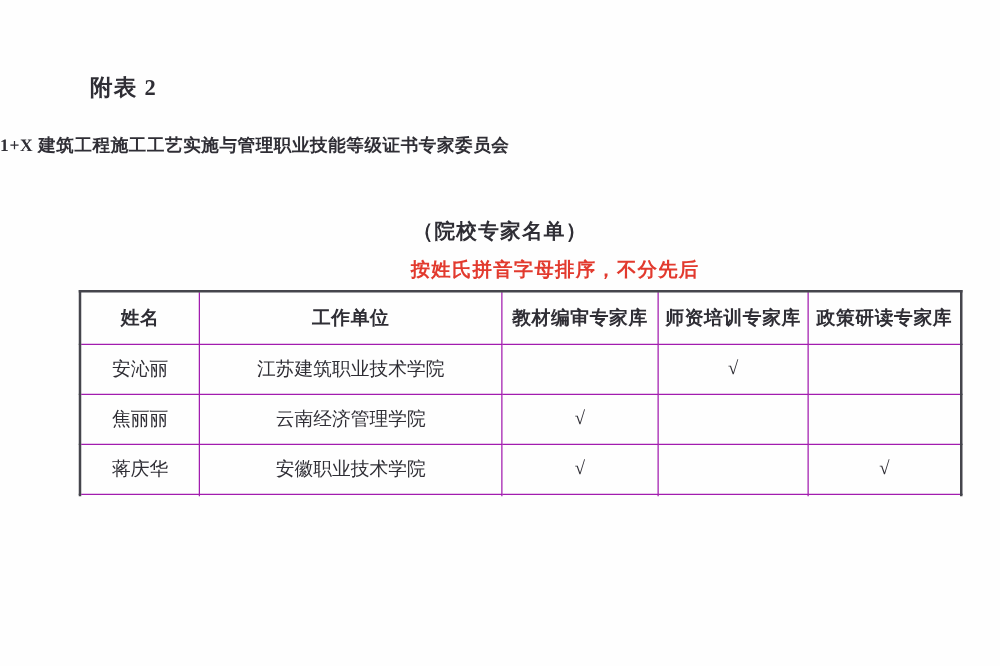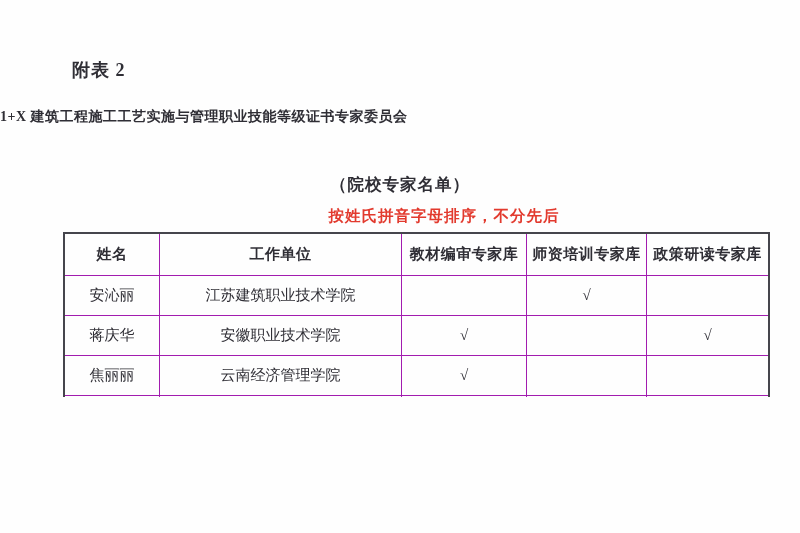--- a/index.html
+++ b/index.html
@@ -123,32 +123,32 @@
     </thead>
     <tbody>
         <tr>
           <td>安沁丽</td>
           <td>江苏建筑职业技术学院</td>
           <td class="check-cell"></td>
           <td class="check-cell">√</td>
           <td class="check-cell"></td>
         </tr>
         <tr>
+          <td>焦丽丽</td>
+          <td>云南经济管理学院</td>
+          <td class="check-cell">√</td>
+          <td class="check-cell"></td>
+          <td class="check-cell"></td>
+        </tr>
+        <tr>
           <td>蒋庆华</td>
           <td>安徽职业技术学院</td>
           <td class="check-cell">√</td>
           <td class="check-cell"></td>
           <td class="check-cell">√</td>
-        </tr>
-        <tr>
-          <td>焦丽丽</td>
-          <td>云南经济管理学院</td>
-          <td class="check-cell">√</td>
-          <td class="check-cell"></td>
-          <td class="check-cell"></td>
         </tr>
         <tr>
           <td style="height: 40px;"></td>
           <td style="height: 40px;"></td>
           <td style="height: 40px;"></td>
           <td style="height: 40px;"></td>
           <td style="height: 40px;"></td>
         </tr>
       </tbody>
   </table>

